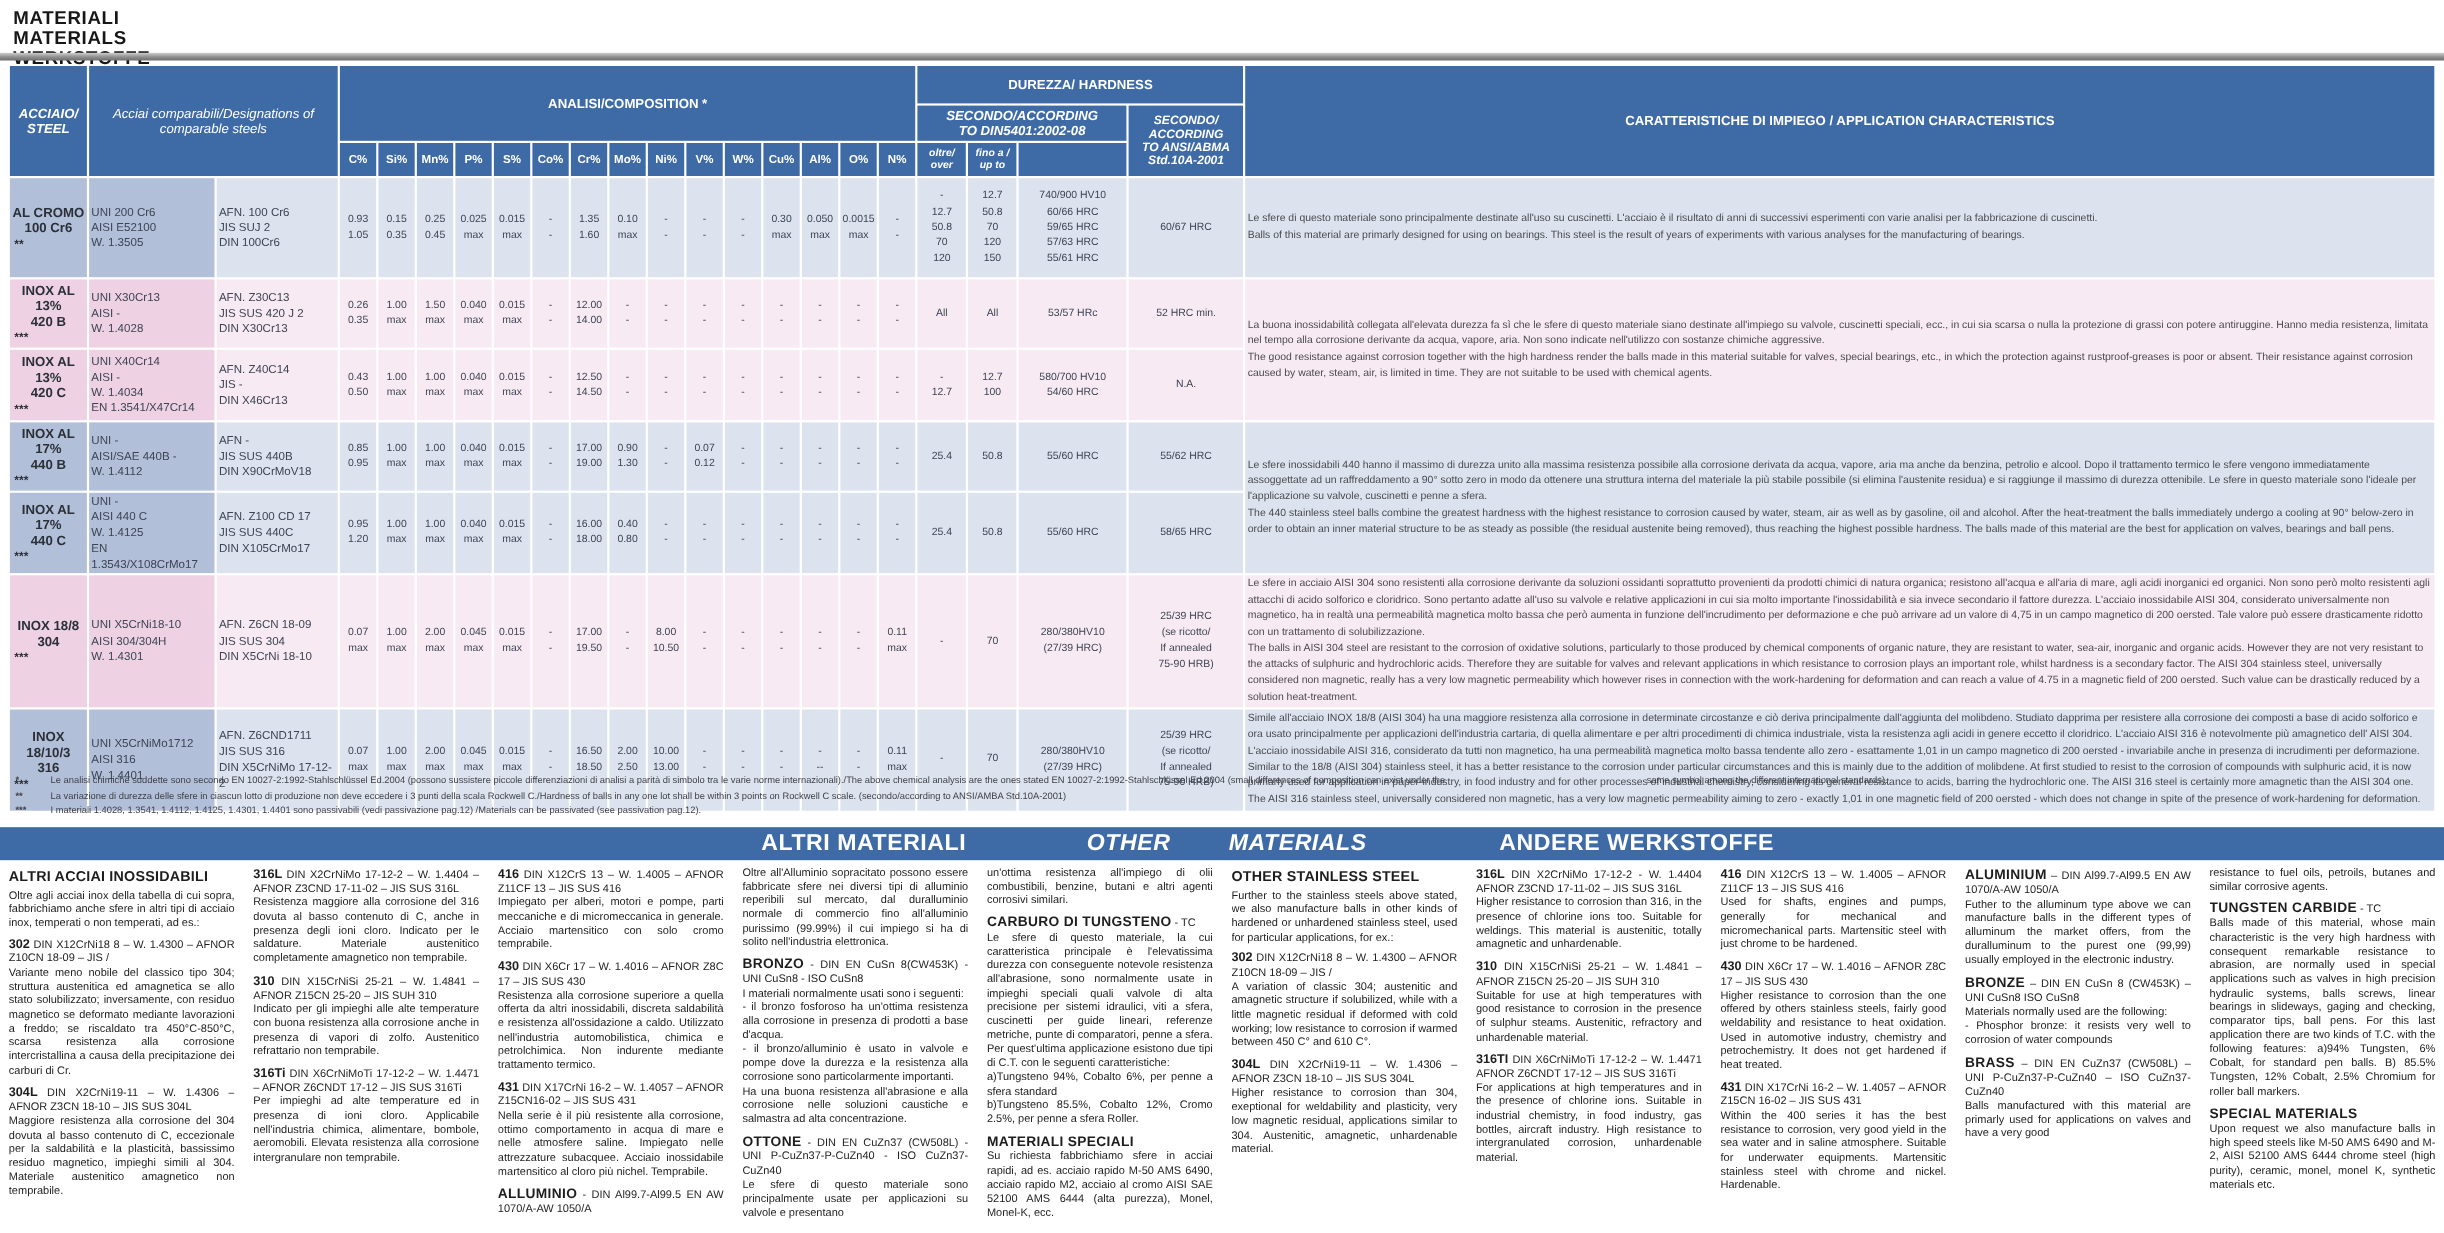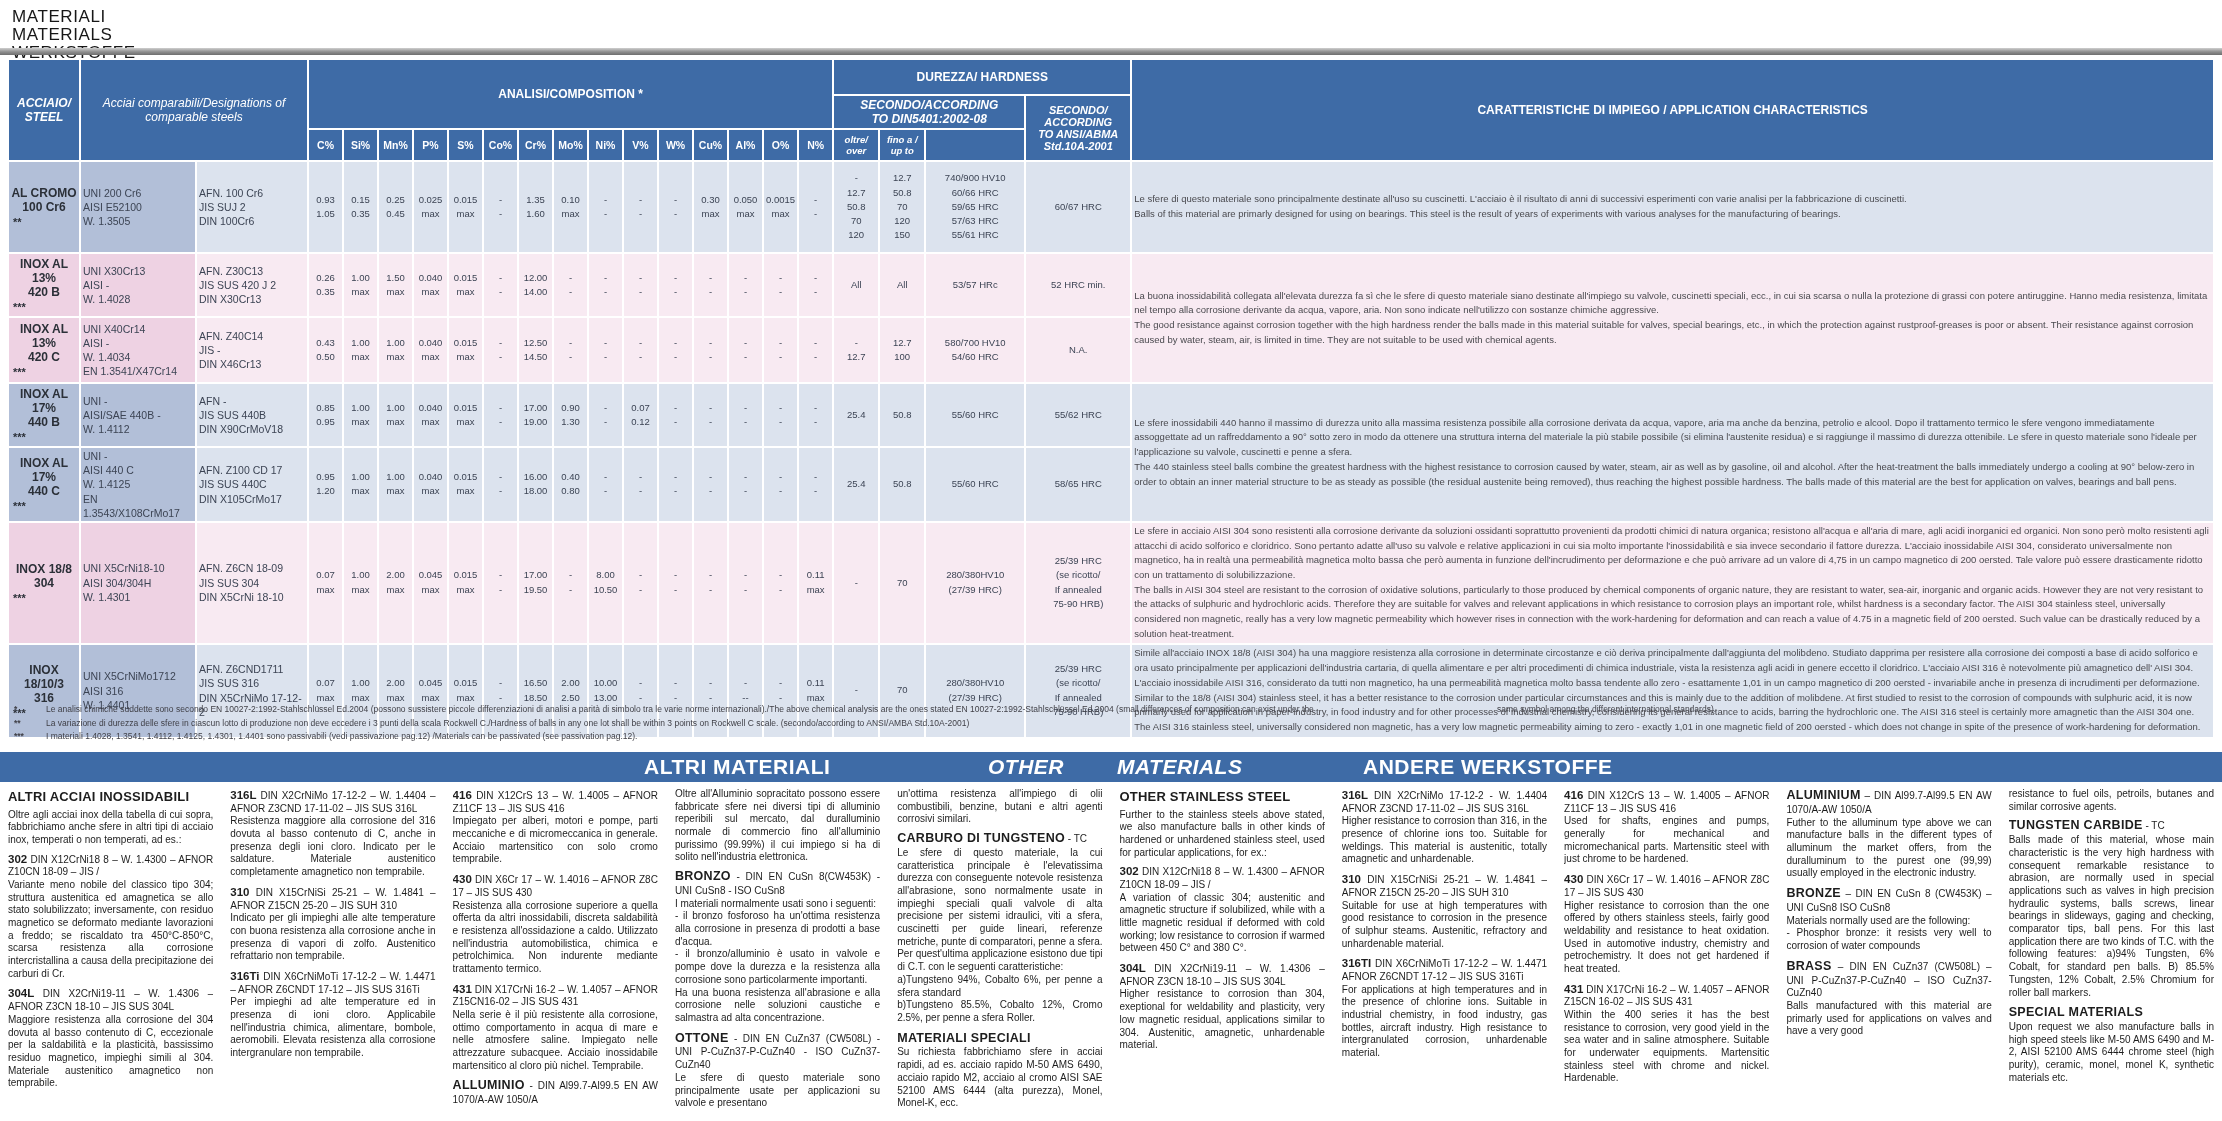--- a/index.html
+++ b/index.html
@@ -1,19 +1,19 @@
 <!DOCTYPE html>
 <html><head>
 <meta charset="utf-8">
 <style>
   html,body{margin:0;padding:0;background:#fff;}
   .page{position:relative;width:2222px;height:1121px;background:#fff;overflow:hidden;
         font-family:"Liberation Sans",sans-serif;color:#222;}
   
-  .title{position:absolute;top:8px;left:12px;font-weight:normal;font-size:17px;
+  .title{position:absolute;top:8px;left:12px;font-weight:bold;font-size:17px;
          line-height:1.07;letter-spacing:.6px;color:#171717;}
   .graybar{position:absolute;top:48px;left:0;width:2222px;height:7px;
            background:linear-gradient(#cfcfcf,#8e8e8e 55%,#6e6e6e);}
   
   table.mat{position:absolute;top:58px;left:7px;width:2208px;
             border-collapse:separate;border-spacing:2px;table-layout:fixed;}
   table.mat th,table.mat td{padding:1px 2px;vertical-align:middle;overflow:hidden;}
   th.hd{background:#3e6ba6;color:#fff;font-weight:bold;font-size:12px;text-align:center;}
   th.pre{white-space:pre-line;font-style:italic;}
   th.small{font-size:9.5px;font-weight:bold;}
@@ -28,21 +28,21 @@
            padding:4px 10px;vertical-align:middle;}
   td.chars .p{margin:0;}
   
   .footnotes{position:absolute;top:704px;left:0;width:2222px;font-size:8.5px;color:#3f3f46;}
   .fnline{position:relative;padding-left:46px;margin-bottom:3px;line-height:1.25;width:1460px;}
   .fnsym{position:absolute;left:14px;top:0;font-weight:bold;}
   .fncont{position:absolute;left:1497px;top:0;width:420px;}
   
   .band{position:absolute;top:752px;left:0;width:2222px;height:30px;background:#3e6ba6;}
   .band span{position:absolute;top:3px;color:#fff;font-weight:bold;font-size:21px;letter-spacing:.5px;}
-  .band .it1{left:644px;} .band .en1{left:988px;font-style:italic;}
+  .band .it1{left:692px;} .band .en1{left:988px;font-style:italic;}
   .band .en2{left:1117px;font-style:italic;} .band .de1{left:1363px;}
   
   .cols{position:absolute;top:788px;left:8px;width:2206px;height:330px;
         display:grid;grid-template-columns:repeat(10,1fr);column-gap:17px;}
   .bcol{font-size:10px;line-height:1.27;color:#1d1d1d;text-align:justify;overflow:hidden;}
   .bh{font-weight:bold;font-size:13px;margin:1px 0 3px 0;letter-spacing:.2px;text-align:left;}
   .bp{margin:0 0 5px 0;}
   .entry{margin:0 0 6px 0;}
   .ecode{font-weight:bold;font-size:11.5px;}
   .ename{font-weight:bold;font-size:12.5px;letter-spacing:.3px;}
@@ -893,21 +893,21 @@
             <div>Su richiesta fabbrichiamo sfere in acciai rapidi, ad es. acciaio rapido M-50 AMS 6490, acciaio rapido M2, acciaio al cromo AISI SAE 52100 AMS 6444 (alta purezza), Monel, Monel-K, ecc.</div>
           </div>
         </div>
       </div>
       <div class="bcol">
         <div class="bh">OTHER STAINLESS STEEL</div>
         <div class="bp">Further to the stainless steels above stated, we also manufacture balls in other kinds of hardened or unhardened stainless steel, used for particular applications, for ex.:</div>
         <div class="entry">
           <div><span class="ecode">302</span><span class="edesig"> DIN X12CrNi18 8 – W. 1.4300 – AFNOR Z10CN 18-09 – JIS /</span></div>
           <div class="ebody">
-            <div>A variation of classic 304; austenitic and amagnetic structure if solubilized, while with a little magnetic residual if deformed with cold working; low resistance to corrosion if warmed between 450 C° and 380 C°.</div>
+            <div>A variation of classic 304; austenitic and amagnetic structure if solubilized, while with a little magnetic residual if deformed with cold working; low resistance to corrosion if warmed between 450 C° and 610 C°.</div>
           </div>
         </div>
         <div class="entry">
           <div><span class="ecode">304L</span><span class="edesig"> DIN X2CrNi19-11 – W. 1.4306 – AFNOR Z3CN 18-10 – JIS SUS 304L</span></div>
           <div class="ebody">
             <div>Higher resistance to corrosion than 304, exeptional for weldability and plasticity, very low magnetic residual, applications similar to 304. Austenitic, amagnetic, unhardenable material.</div>
           </div>
         </div>
       </div>
       <div class="bcol">

